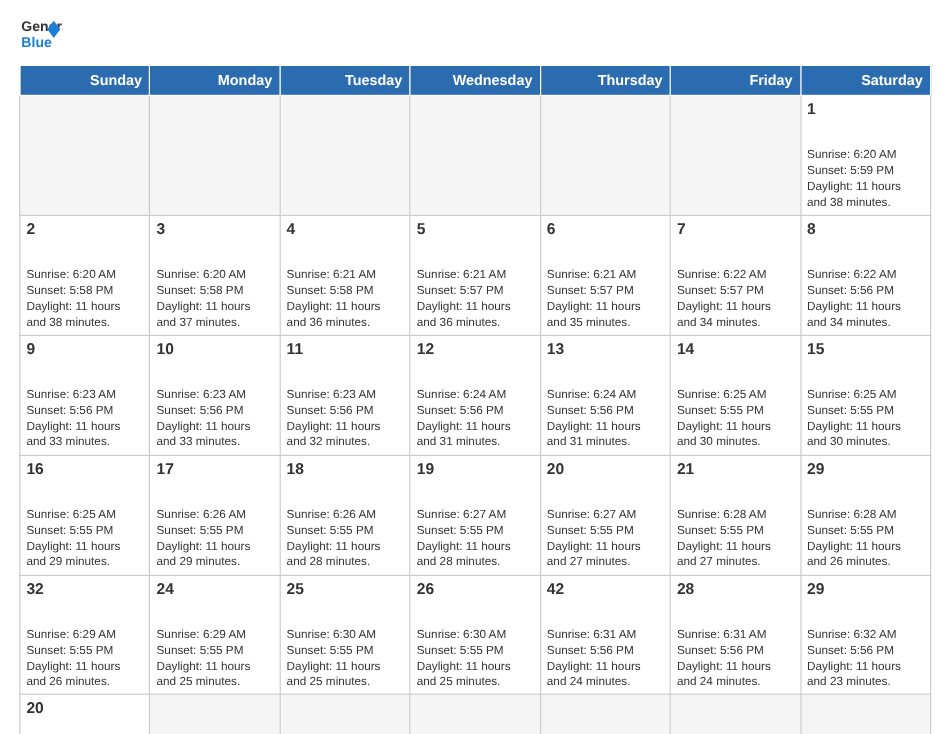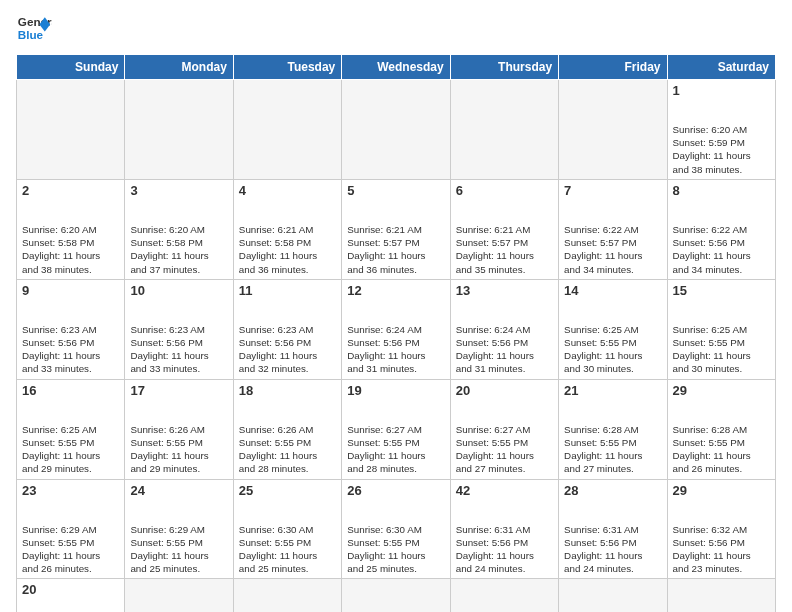--- a/index.html
+++ b/index.html
@@ -280,21 +280,21 @@
           <td>
             <span class="day-number">29</span>
             <div class="day-info" style="white-space: pre-line;">Sunrise: 6:28 AM
 Sunset: 5:55 PM
 Daylight: 11 hours
 and 26 minutes.</div>
           </td>
         </tr>
         <tr>
           <td>
-            <span class="day-number">23</span>
+            <span class="day-number">32</span>
             <div class="day-info" style="white-space: pre-line;">Sunrise: 6:29 AM
 Sunset: 5:55 PM
 Daylight: 11 hours
 and 26 minutes.</div>
           </td>
           <td>
             <span class="day-number">24</span>
             <div class="day-info" style="white-space: pre-line;">Sunrise: 6:29 AM
 Sunset: 5:55 PM
 Daylight: 11 hours

